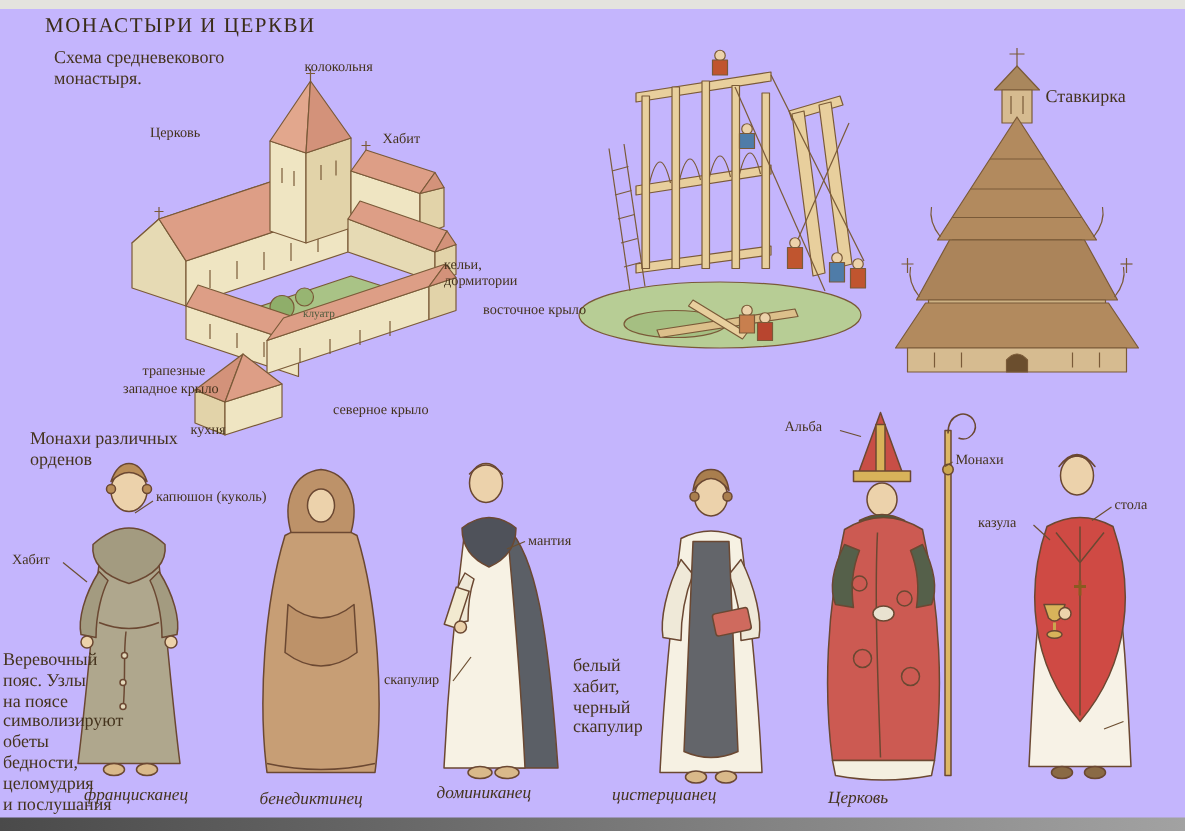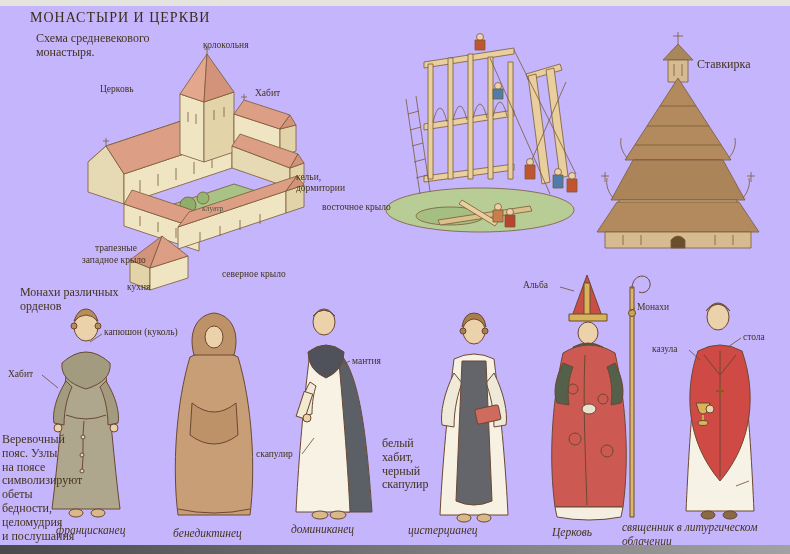--- a/index.html
+++ b/index.html
@@ -370,17 +370,15 @@
   <div class="lbl t-sm" style="left:637px;top:302px">Монахи</div>
   <div class="lbl t-sm" style="left:652px;top:344px">казула</div>
   <div class="lbl t-sm" style="left:743px;top:332px">стола</div>
   <div class="lbl t-sm" style="left:791px;top:475px">Альба</div>
 
   <div class="lbl t-cap" style="left:56px;top:524px">францисканец</div>
   <div class="lbl t-cap" style="left:173px;top:527px">бенедиктинец</div>
   <div class="lbl t-cap" style="left:291px;top:523px">доминиканец</div>
   <div class="lbl t-cap" style="left:408px;top:524px">цистерцианец</div>
   <div class="lbl t-cap" style="left:552px;top:526px">Церковь</div>
-  <div class="lbl t-cap" style="left:622px;top:521px">священник в литургическом
-облачении</div>
 
   <div id="bottom-edge"></div>
 </div>
 
 </body></html>

